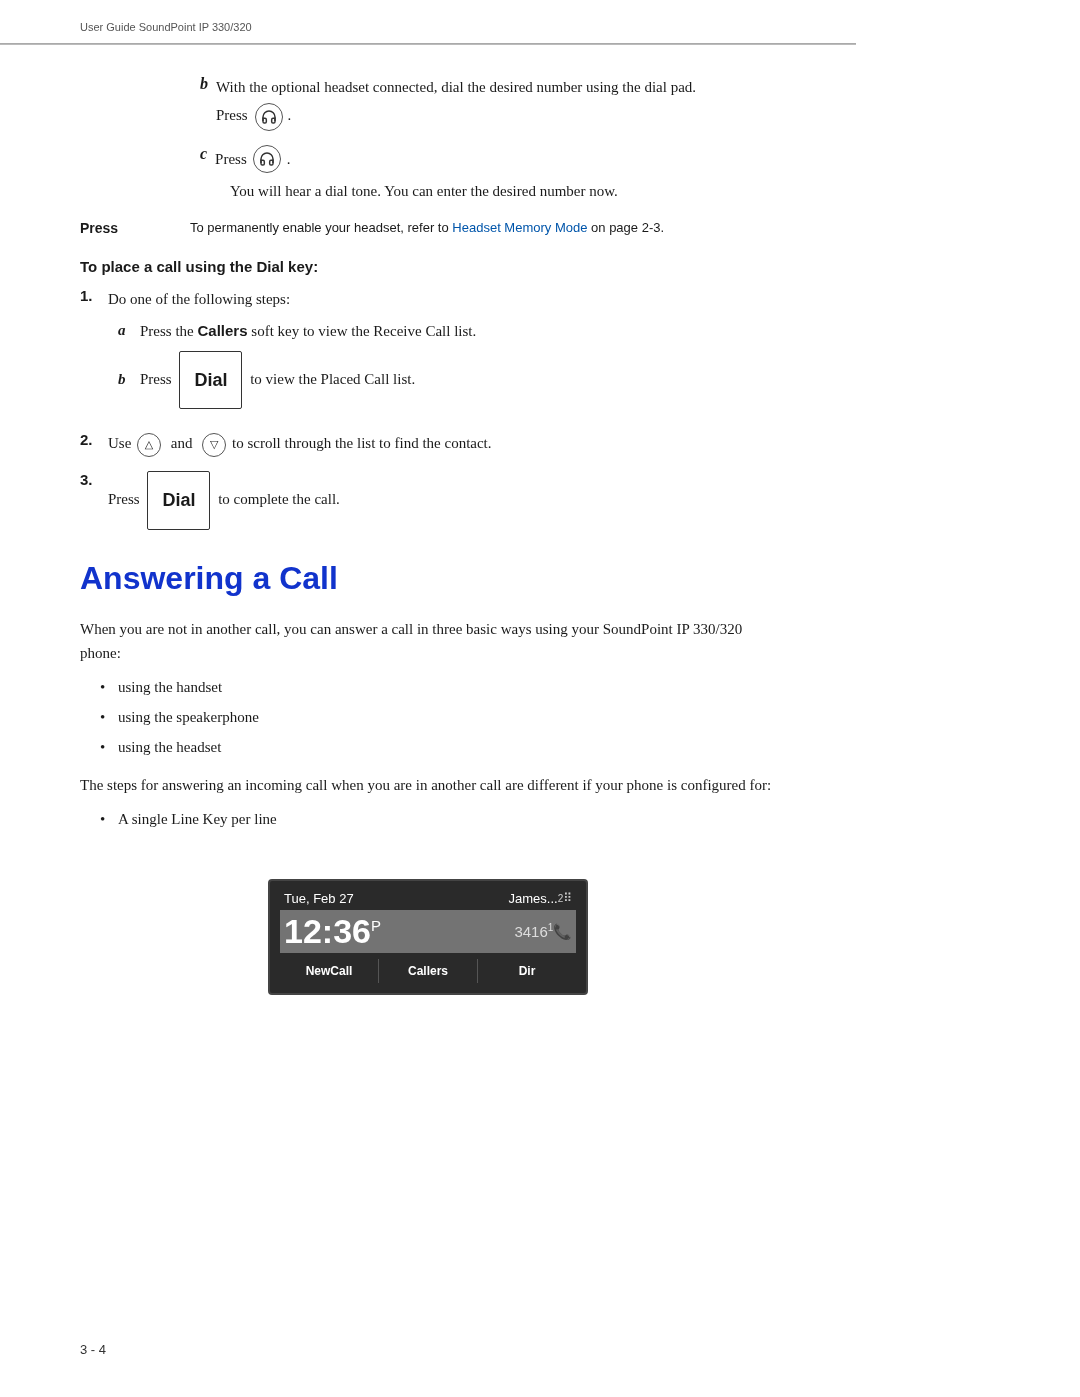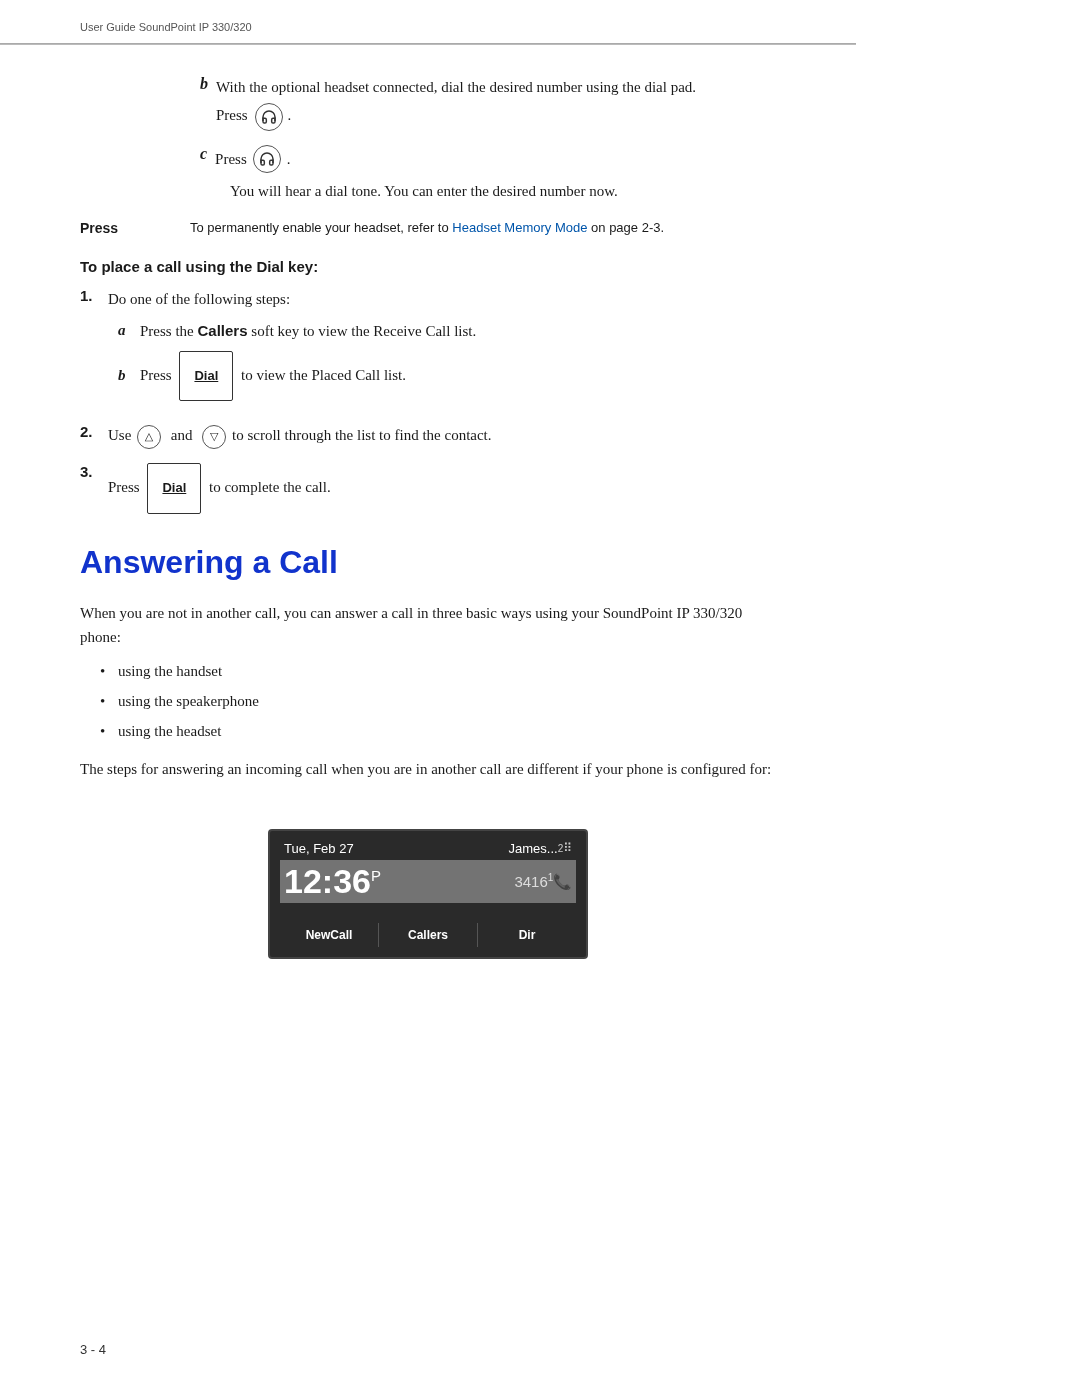--- a/index.html
+++ b/index.html
@@ -157,27 +157,26 @@
       flex: 1;
       font-size: 15px;
     }
 
     
     .dial-btn {
       display: inline-block;
       border: 1.5px solid #333;
       background: #fff;
       padding: 14px 14px;
-      font-size: 13px;
+      font-size: 18px;
       font-family: Arial, sans-serif;
       font-weight: bold;
       vertical-align: middle;
       margin: 0 4px;
       border-radius: 2px;
-      text-decoration: underline;
     }
 
     
     .arrow-icon {
       display: inline-flex;
       align-items: center;
       justify-content: center;
       width: 24px;
       height: 24px;
       border: 1.5px solid #555;
@@ -255,21 +254,21 @@
     }
 
     .display-time-row .ext {
       font-size: 15px;
       font-weight: normal;
       color: #ddd;
     }
 
     .display-softkeys {
       display: flex;
-      margin-top: 20px;
+      margin-top: 6px;
       background: #a16207;
       border-radius: 2px;
     }
 
     .softkey {
       flex: 1;
       text-align: center;
       color: #fff;
       font-family: Arial, sans-serif;
       font-size: 12px;
@@ -445,20 +444,23 @@
     <div class="body-text" style="margin-bottom:10px;">When you are not in another call, you can answer a call in three basic ways using your SoundPoint IP 330/320 phone:</div>
 
     <ul class="bullet-list">
       <li class="body-text">using the handset</li>
       <li class="body-text">using the speakerphone</li>
       <li class="body-text">using the headset</li>
     </ul>
 
     <div class="body-text" style="margin-bottom:10px;">The steps for answering an incoming call when you are in another call are different if your phone is configured for:</div>
 
+    <ul class="bullet-list">
+      <li class="body-text">A single Line Key per line</li>
+    </ul>
 
     <div class="phone-disp-wrap">
       <div class="phone-display">
 
         <div class="display-top-row">
           <span>Tue, Feb 27</span>
           <span style="display:flex;align-items:center;gap:0;">
             <span>James...</span>
             <sup style="font-size:10px;color:#ccc;">2</sup>
             <span style="color:#ccc;font-size:12px;">⠿</span>

